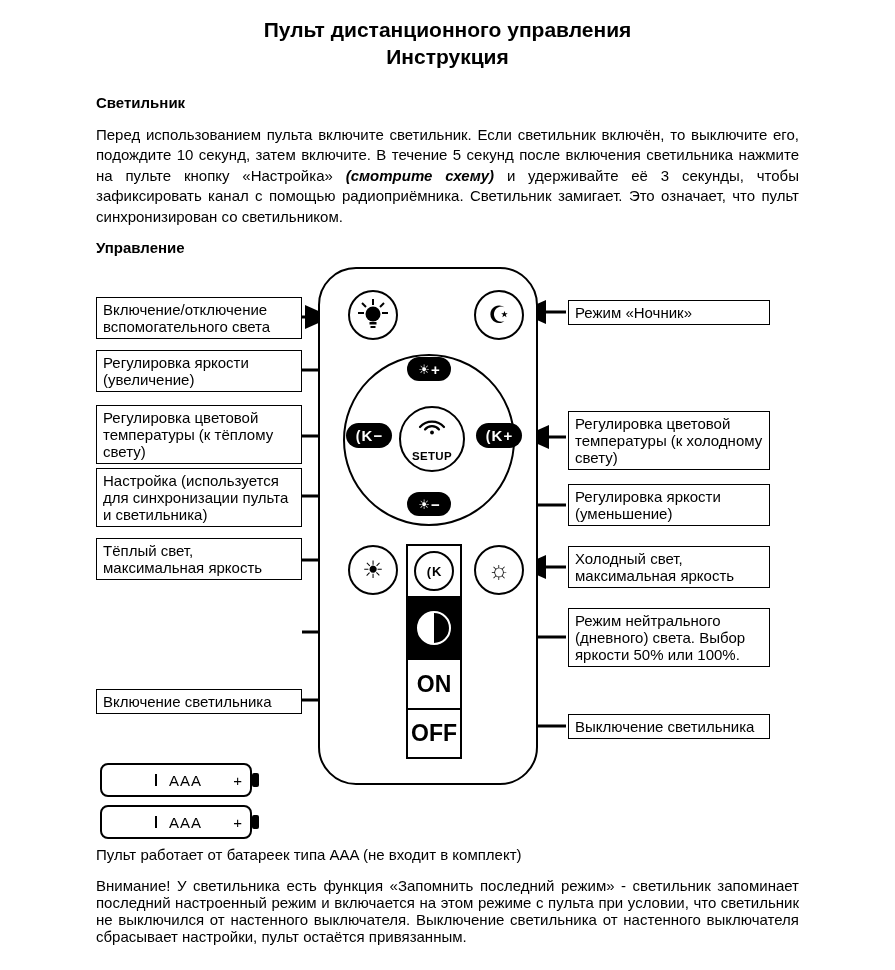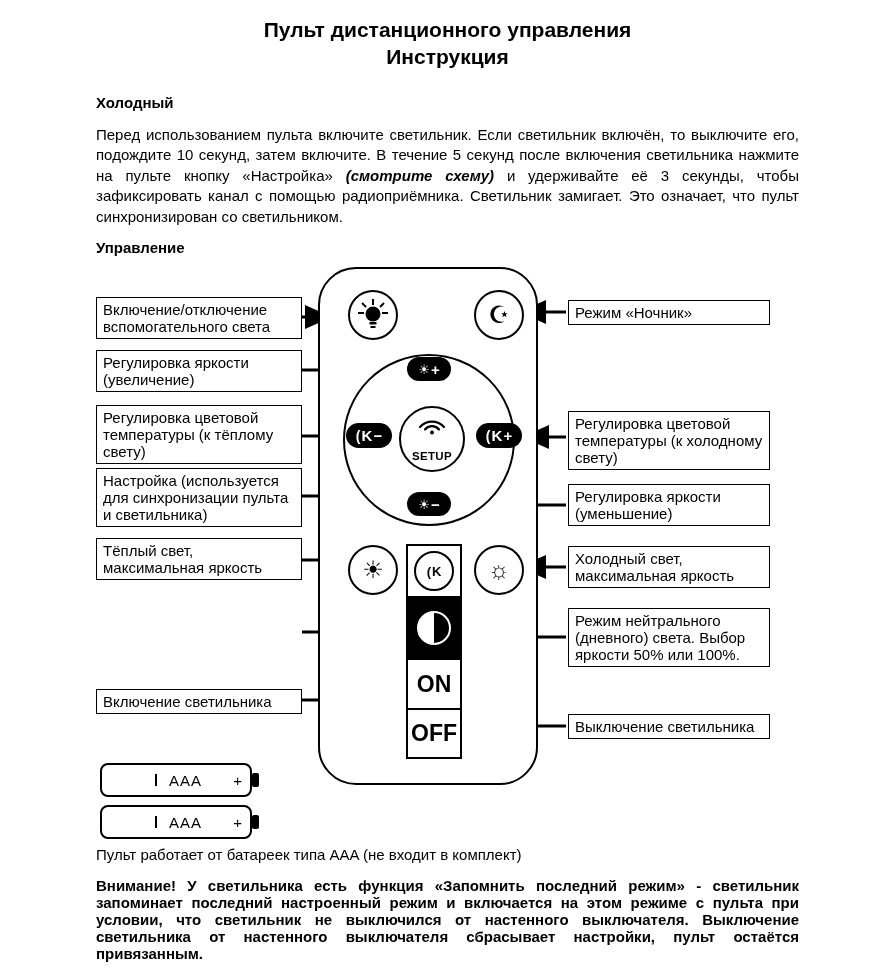--- a/index.html
+++ b/index.html
@@ -58,32 +58,32 @@
 
   .battery{position:absolute;left:100px;width:104px;height:30px;border:2px solid #000;
     border-radius:8px;background:#fff;display:flex;align-items:center;padding-left:44px;}
   .bat-tick{width:2px;height:12px;background:#000;margin-left:9px;}
   .bat-label{margin-left:12px;letter-spacing:1px;}
   .bat-plus{position:absolute;right:8px;font-size:15px;}
   .bat-nub{position:absolute;right:-9px;top:50%;transform:translateY(-50%);
     width:7px;height:14px;background:#000;border-radius:2px;}
 
   p.caption{margin:2px 0 14px 0;}
-  p.warning{margin:10px 0 0 0;font-weight:bold;text-align:justify;line-height:17px;}
+  p.warning{margin:10px 0 0 0;font-weight:normal;text-align:justify;line-height:17px;}
 </style>
 </head>
 <body>
 
 <div class="content">
   <div class="title">
     <div>Пульт дистанционного управления</div>
     <div>Инструкция</div>
   </div>
 
-  <div class="h">Холодный</div>
+  <div class="h">Светильник</div>
 
   <p class="body"><span>Перед использованием пульта включите светильник. Если светильник включён, то выключите его, подождите 10 секунд, затем включите. В течение 5 секунд после включения светильника нажмите на пульте кнопку «Настройка» </span><span class="bi">(смотрите схему)</span><span> и удерживайте её 3 секунды, чтобы зафиксировать канал с помощью радиоприёмника. Светильник замигает. Это означает, что пульт синхронизирован со светильником.</span></p>
 
   <div class="h h2">Управление</div>
 </div>
 
 <div class="diagram">
 
   <svg class="arrows" width="895" height="584" viewBox="0 0 895 584">
     <defs>

